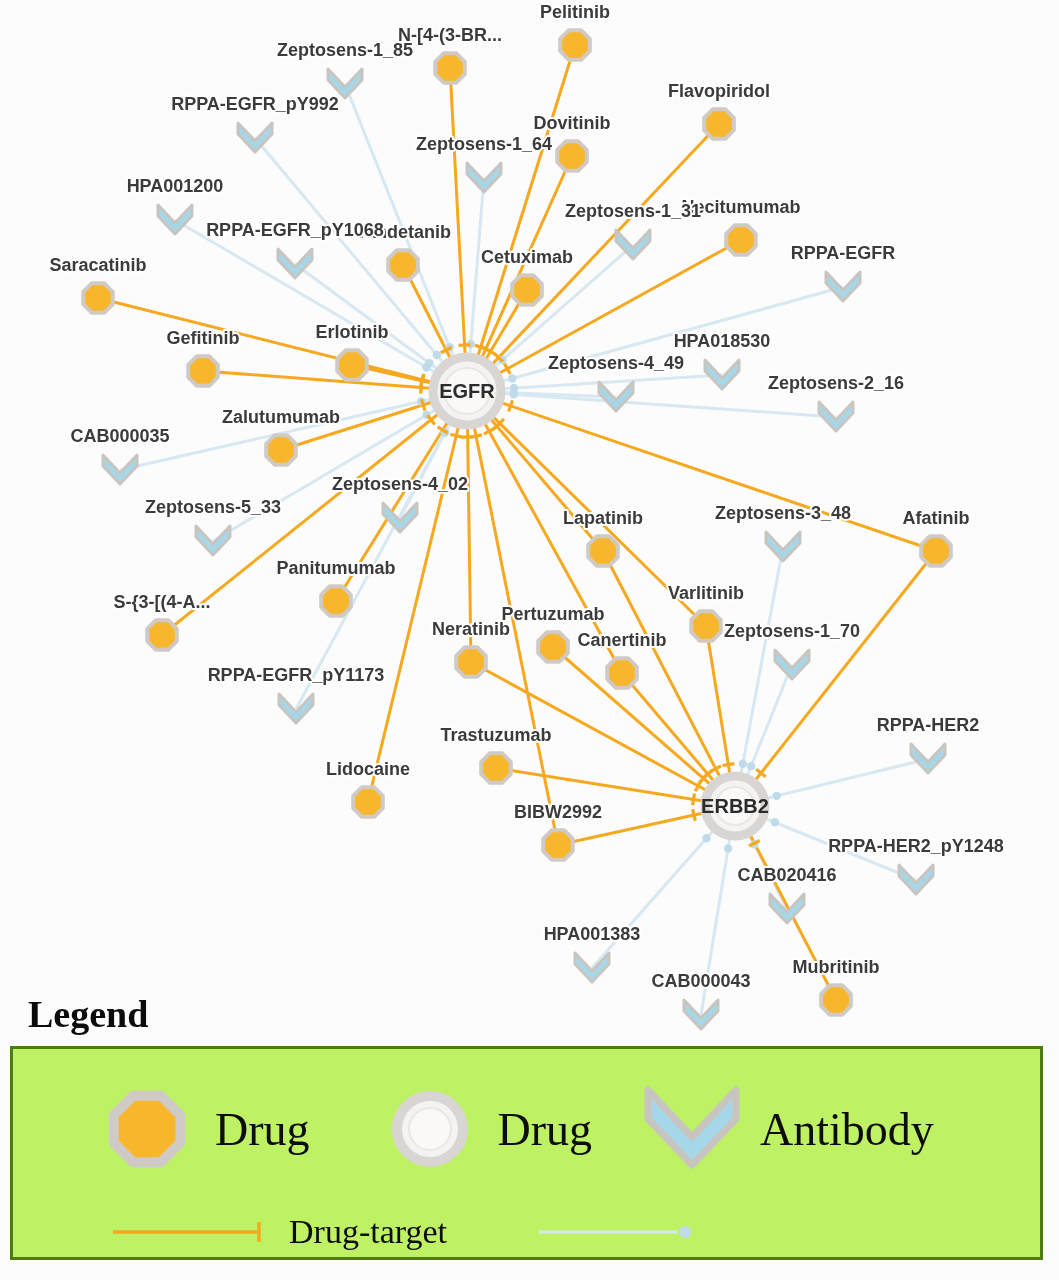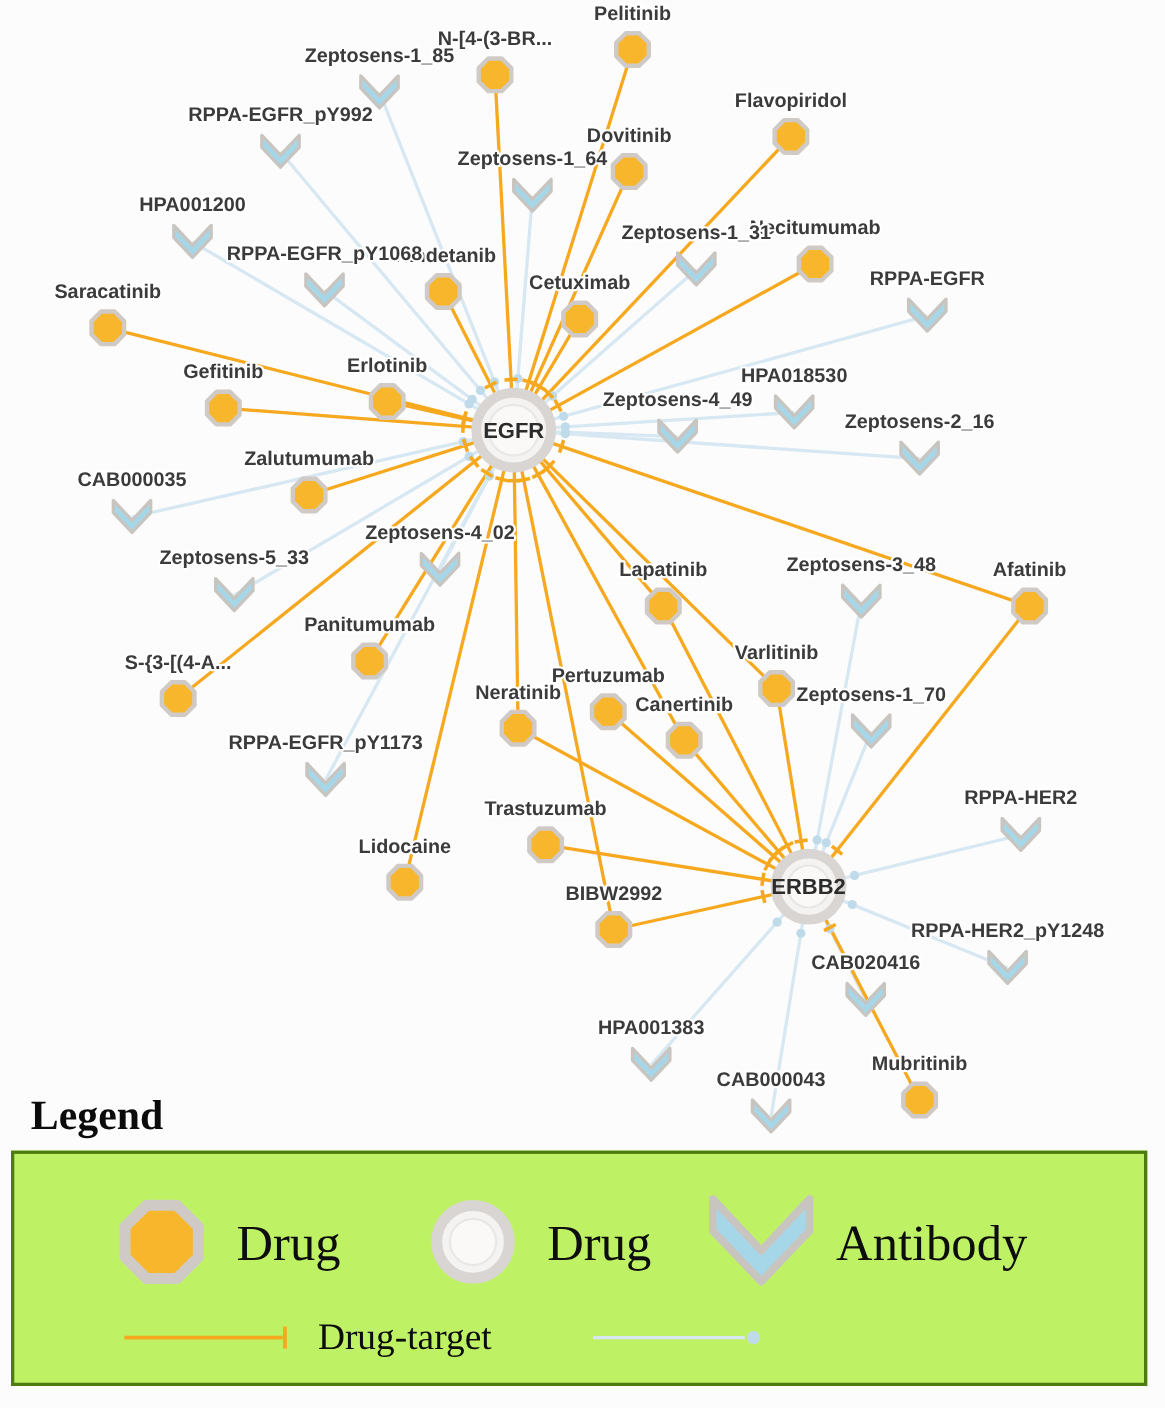--- a/index.html
+++ b/index.html
@@ -9,21 +9,21 @@
   #net{position:absolute;left:0;top:0;}
   .nlabel{font:700 18px "Liberation Sans",sans-serif;fill:#3B3B3B;
           stroke:#FFFFFF;stroke-width:4px;paint-order:stroke;stroke-linejoin:round;
           text-anchor:middle;}
   .glabel{font:700 20px "Liberation Sans",sans-serif;fill:#2B2B2B;text-anchor:middle;}
   .legend-title{position:absolute;left:28px;top:992px;
                 font:700 38px "Liberation Serif",serif;color:#0B0B0B;}
   .legend-box{position:absolute;left:10px;top:1046px;width:1033px;height:214px;
               border:3px solid #4d7c0f;background:#bef264;box-sizing:border-box;}
   .lrow1{display:flex;align-items:center;margin-top:26px;}
-  .lrow2{display:flex;align-items:center;margin-top:14px;}
+  .lrow2{display:flex;align-items:center;margin-top:30px;}
   .lglyph{flex:0 0 auto;}
   .big{font:400 46px "Liberation Serif",serif;color:#0D0D0D;margin-left:14px;}
   .mid{font:400 34px "Liberation Serif",serif;color:#0D0D0D;margin-left:10px;}
   .m-drug{margin-left:80px;}
   .m-gene{margin-left:66px;}
   .m-ab{margin-left:46px;}
   .m-dt{margin-left:96px;}
   .m-at{margin-left:90px;}
 </style>
 </head>

